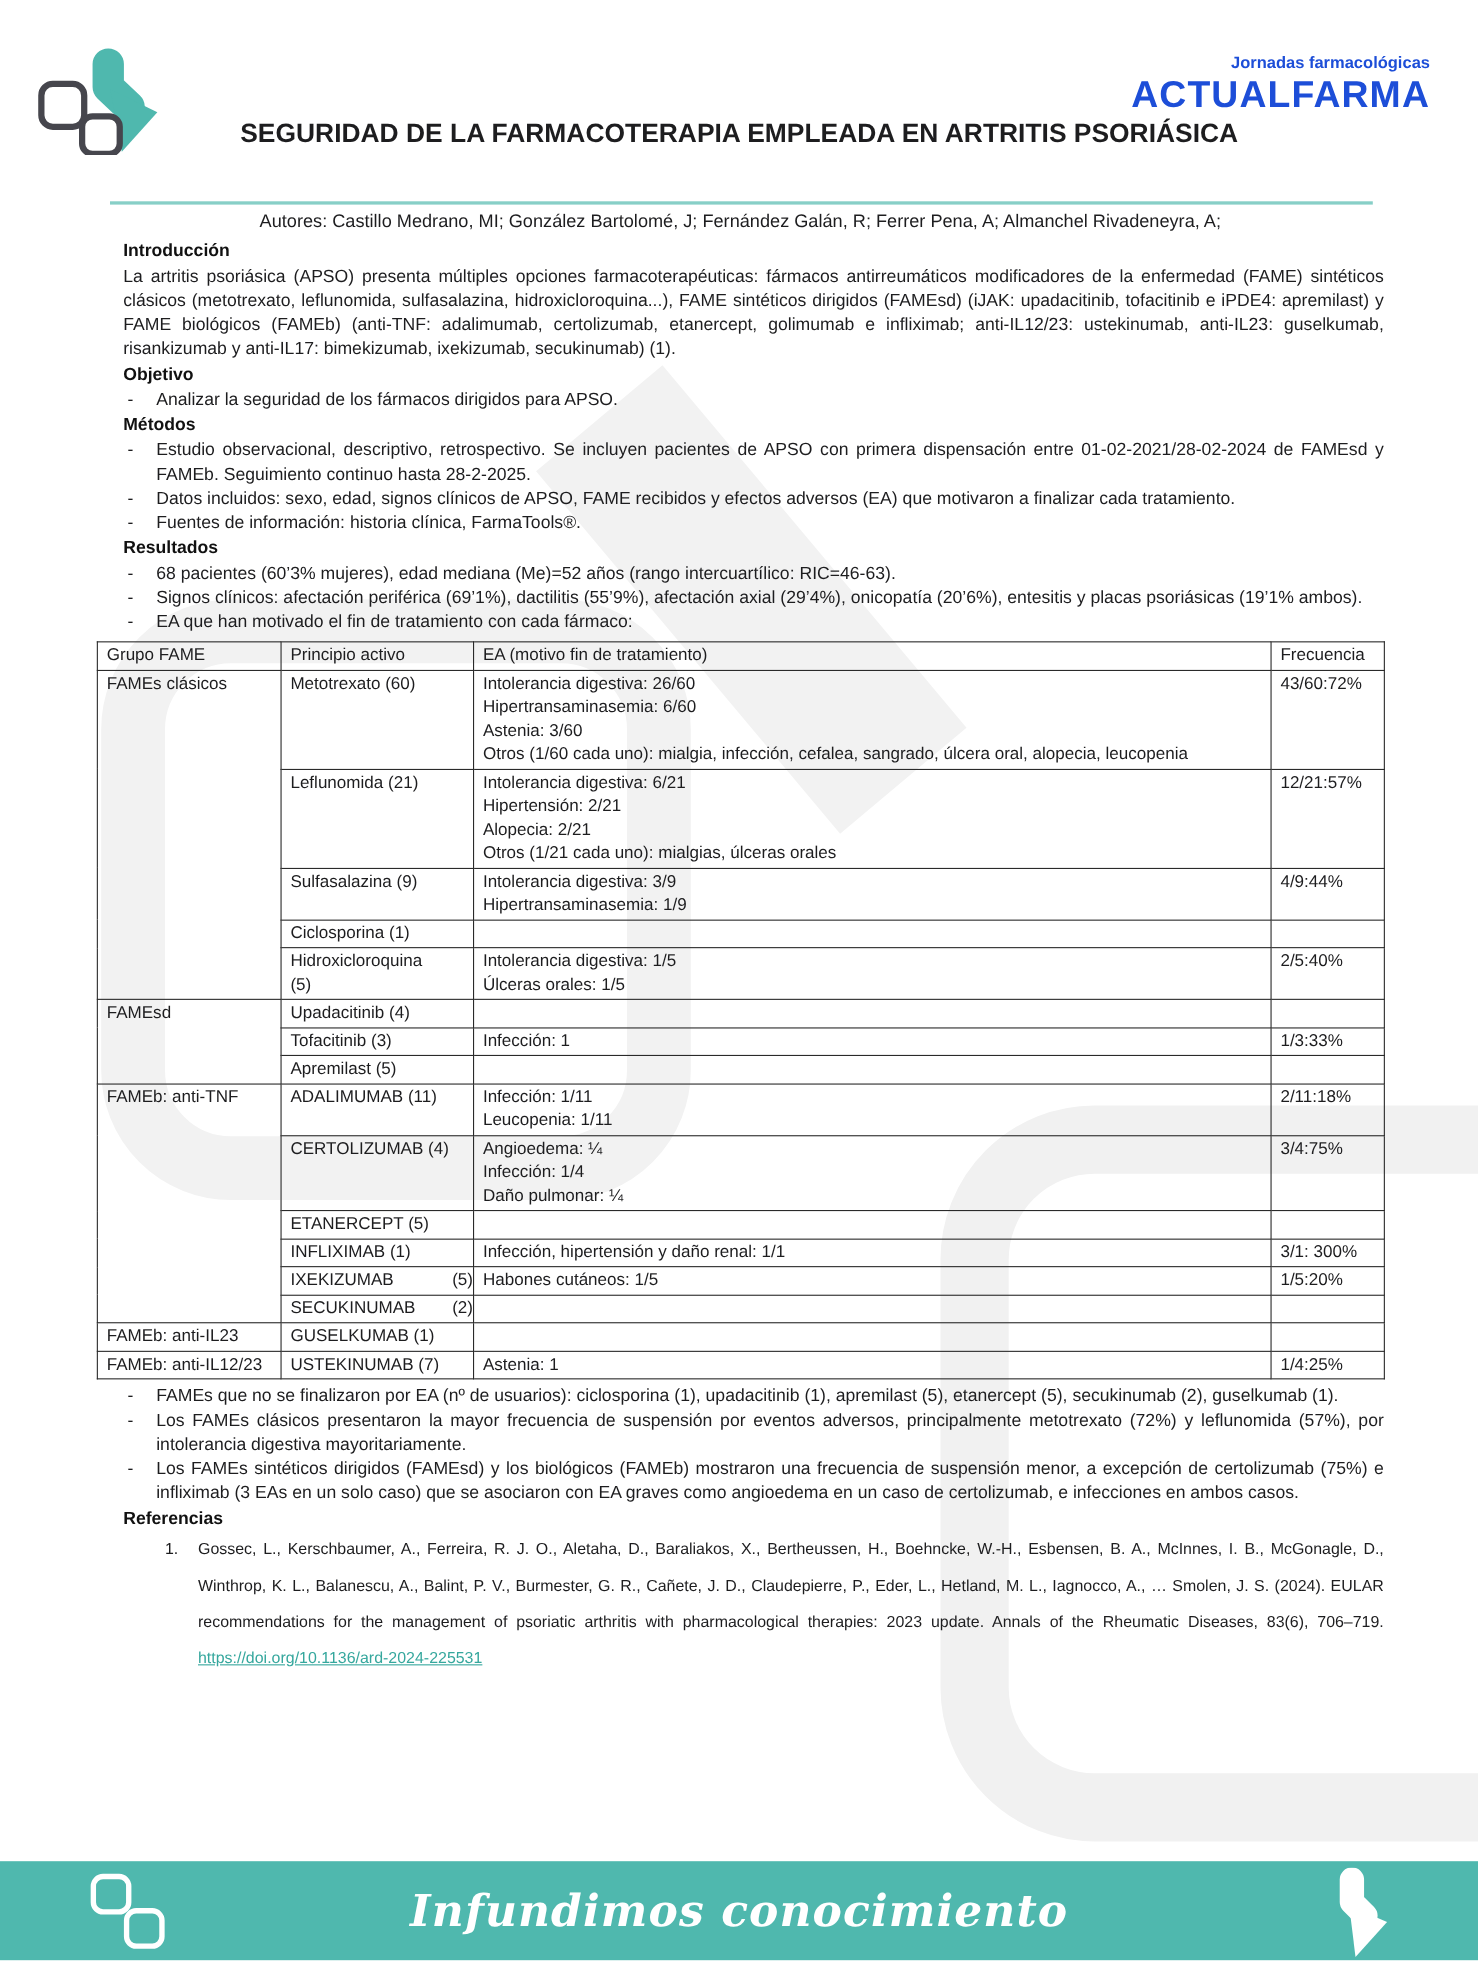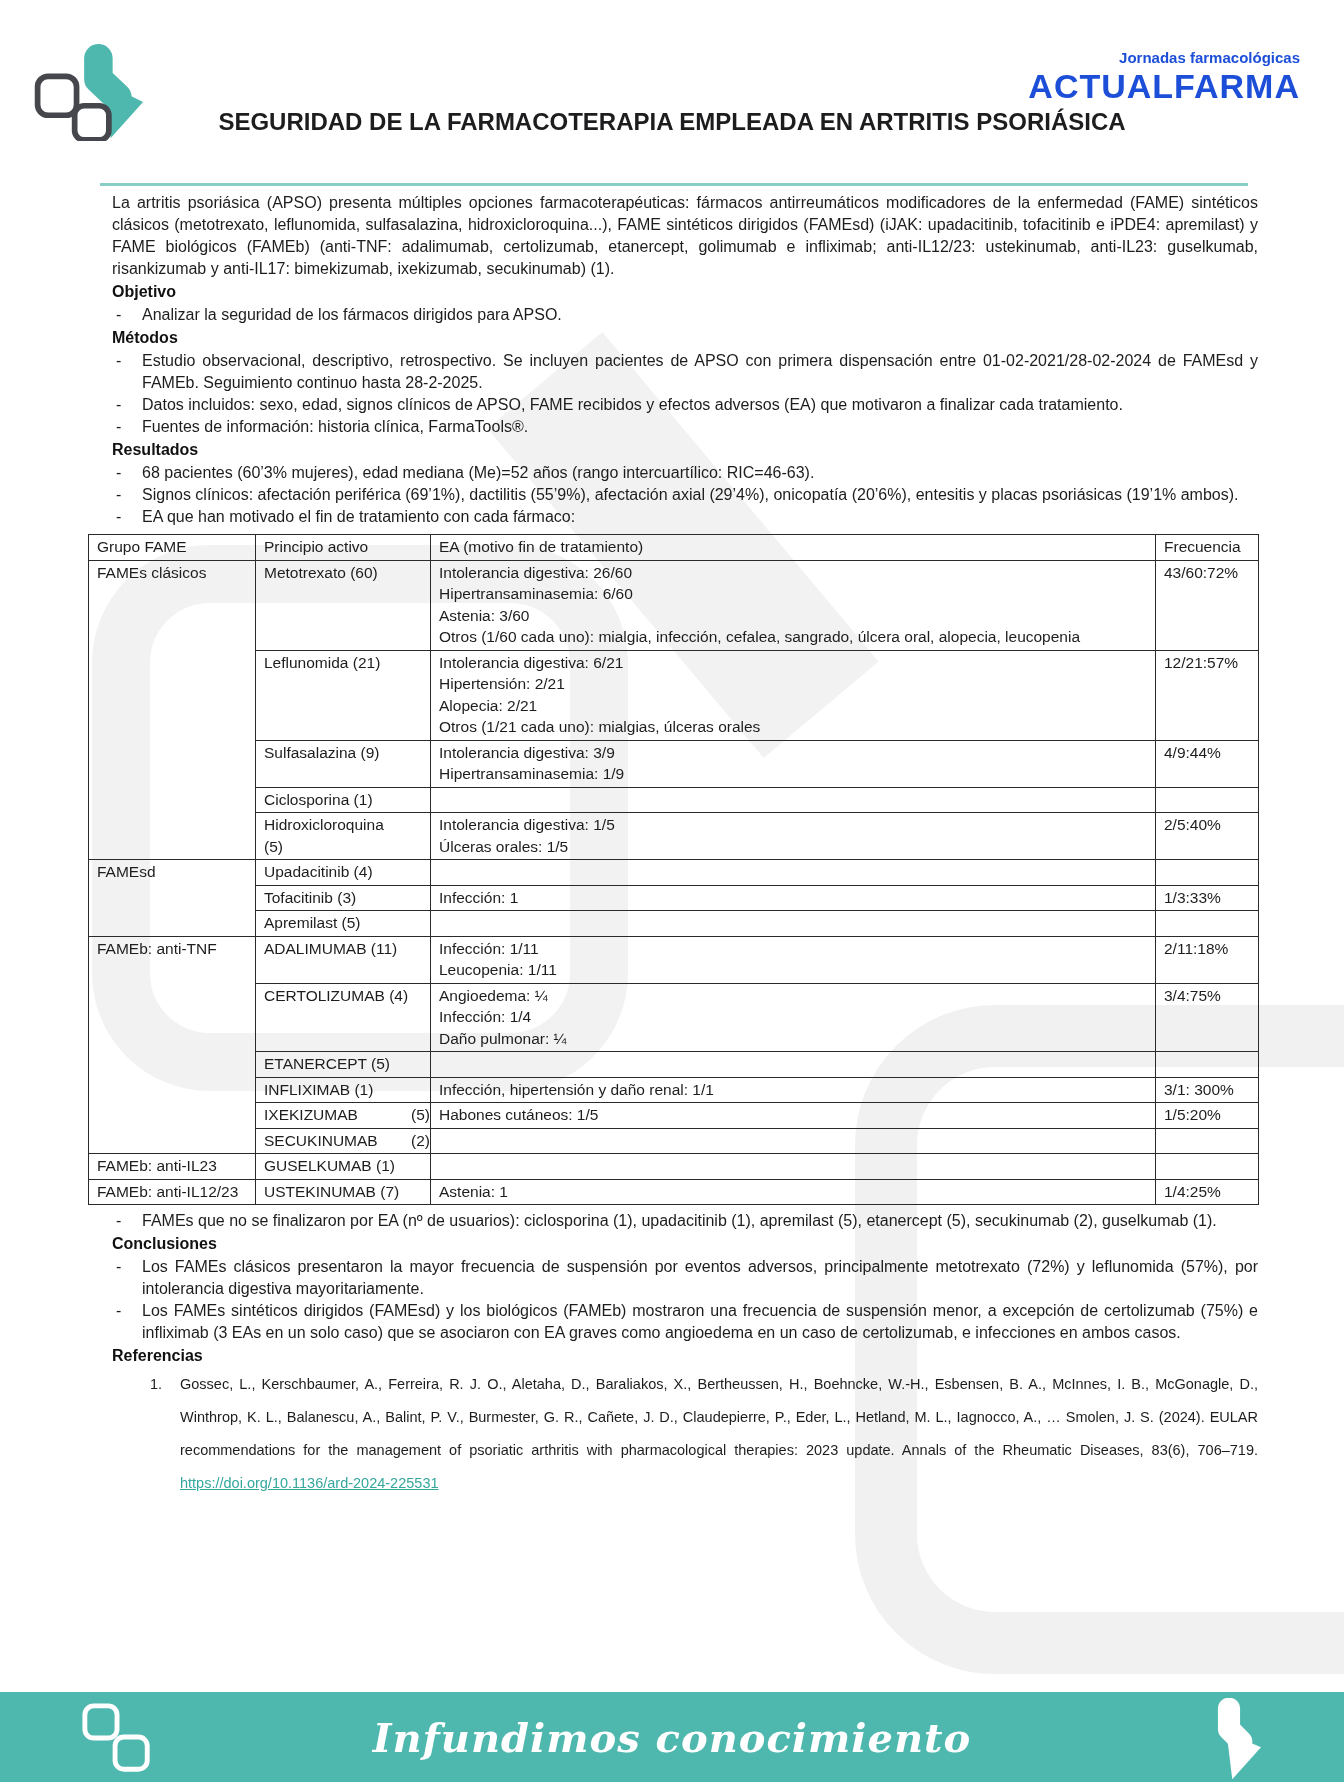--- a/index.html
+++ b/index.html
@@ -70,22 +70,24 @@
     <div class="brand-small">Jornadas farmacológicas</div>
     <div class="brand-large">ACTUALFARMA</div>
   </div>
 
   <div class="title">SEGURIDAD DE LA FARMACOTERAPIA EMPLEADA EN ARTRITIS PSORIÁSICA</div>
   <div class="divider"></div>
 
   <div class="content">
 
     <div class="authors">
-    </div>
-
+      <div>Autores: Castillo Medrano, MI; González Bartolomé, J; Fernández Galán, R; Ferrer Pena, A; Almanchel Rivadeneyra, A;</div>
+    </div>
+
+    <h2 class="sec">Introducción</h2>
     <p class="par">La artritis psoriásica (APSO) presenta múltiples opciones farmacoterapéuticas: fármacos antirreumáticos modificadores de la enfermedad (FAME) sintéticos clásicos (metotrexato, leflunomida, sulfasalazina, hidroxicloroquina...), FAME sintéticos dirigidos (FAMEsd) (iJAK: upadacitinib, tofacitinib e iPDE4: apremilast) y FAME biológicos (FAMEb) (anti-TNF: adalimumab, certolizumab, etanercept, golimumab e infliximab; anti-IL12/23: ustekinumab, anti-IL23: guselkumab, risankizumab y anti-IL17: bimekizumab, ixekizumab, secukinumab) (1).</p>
 
     <h2 class="sec">Objetivo</h2>
     <div class="bullet">
       <span class="dash">-</span>
       <div class="bt">Analizar la seguridad de los fármacos dirigidos para APSO.</div>
     </div>
 
     <h2 class="sec">Métodos</h2>
     <div class="bullet">
@@ -237,21 +239,20 @@
         <td>1/4:25%</td>
       </tr>
     </tbody>
       </table>
 
     <div class="bullet">
       <span class="dash">-</span>
       <div class="bt">FAMEs que no se finalizaron por EA (nº de usuarios): ciclosporina (1), upadacitinib (1), apremilast (5), etanercept (5), secukinumab (2), guselkumab (1).</div>
     </div>
 
-    <h2 class="sec">Conclusiones</h2>
     <div class="bullet">
       <span class="dash">-</span>
       <div class="bt">Los FAMEs clásicos presentaron la mayor frecuencia de suspensión por eventos adversos, principalmente metotrexato (72%) y leflunomida (57%), por intolerancia digestiva mayoritariamente.</div>
     </div>
     <div class="bullet">
       <span class="dash">-</span>
       <div class="bt">Los FAMEs sintéticos dirigidos (FAMEsd) y los biológicos (FAMEb) mostraron una frecuencia de suspensión menor, a excepción de certolizumab (75%) e infliximab (3 EAs en un solo caso) que se asociaron con EA graves como angioedema en un caso de certolizumab, e infecciones en ambos casos.</div>
     </div>
 
     <h2 class="sec">Referencias</h2>

